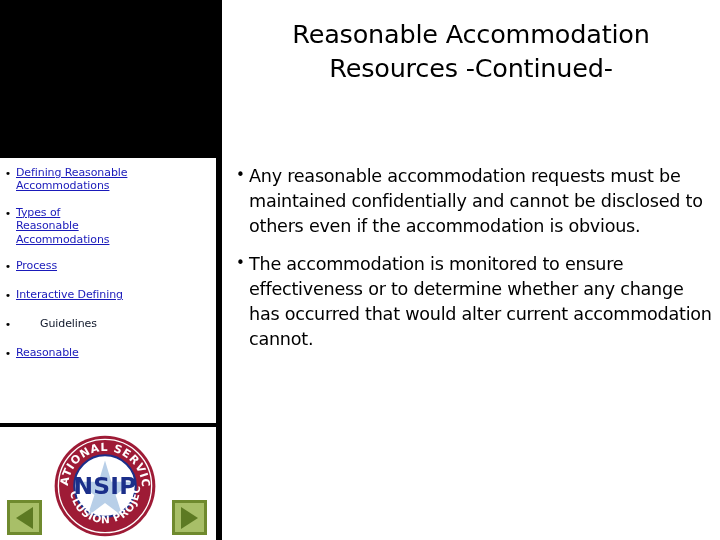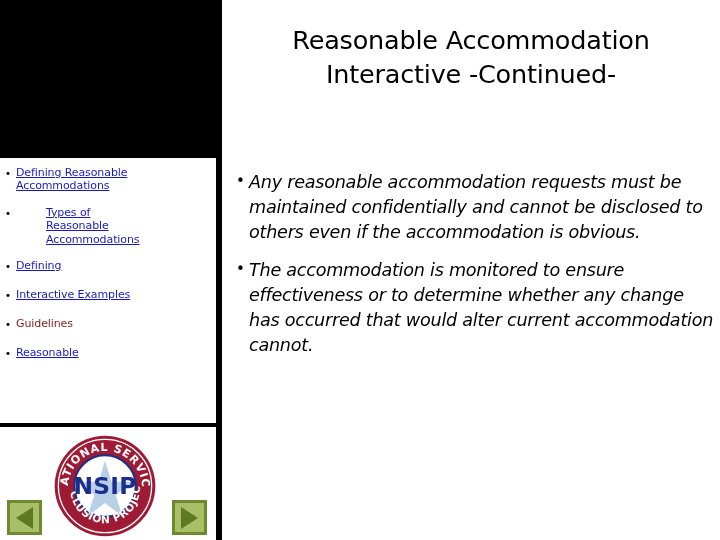--- a/index.html
+++ b/index.html
@@ -77,22 +77,23 @@
   .nav-label {
     flex: 1 1 auto;
     font-size: 11px;
     color: #1a1aba;
     text-decoration: underline;
     letter-spacing: -0.1px;
     word-spacing: 0px;
     padding-right: 14px;
   }
   .nav-label.current {
-    color: #7f1d1d;
+    color: #0f172a;
     text-decoration: none;
+    margin-left: 24px;
   }
 
   
   #sidebar-divider {
     position: absolute;
     left: 0; top: 423px;
     width: 216px;
     height: 4px;
     background: #000000;
   }
@@ -140,21 +141,21 @@
   }
   .tri-right {
     border-top: 11px solid transparent;
     border-bottom: 11px solid transparent;
     border-left: 17px solid #5d7a23;
   }
 
   
   #main {
     position: absolute;
-    left: 222px; top: 6px;
+    left: 222px; top: 0;
     width: 498px;
     height: 424px;
     background: #ffffff;
   }
 
   #slide-title {
     position: absolute;
     left: 6px;
     top: 18px;
     width: 486px;
@@ -184,48 +185,47 @@
     line-height: 1.48;
     color: #000000;
     text-align: center;
   }
   .body-text {
     flex: 1 1 auto;
     font-size: 17.6px;
     line-height: 1.42;
     color: #000000;
     letter-spacing: -0.25px;
-    font-style: italic;
   }
 </style>
 </head>
 <body>
 
 <div id="slide">
 
   <div id="sidebar">
 
     <div id="sidebar-header-block"></div>
 
     <div id="nav-list">
       <div class="nav-item">
         <span class="nav-bullet">•</span>
         <span class="nav-label">Defining Reasonable Accommodations</span>
       </div>
       <div class="nav-item">
         <span class="nav-bullet">•</span>
-        <span class="nav-label" style="max-width:92px;margin-left:30px;">Types of Reasonable Accommodations</span>
-      </div>
-      <div class="nav-item">
-        <span class="nav-bullet">•</span>
-        <span class="nav-label">Defining</span>
-      </div>
-      <div class="nav-item">
-        <span class="nav-bullet">•</span>
-        <span class="nav-label">Interactive Examples</span>
+        <span class="nav-label" style="max-width:92px;">Types of Reasonable Accommodations</span>
+      </div>
+      <div class="nav-item">
+        <span class="nav-bullet">•</span>
+        <span class="nav-label">Process</span>
+      </div>
+      <div class="nav-item">
+        <span class="nav-bullet">•</span>
+        <span class="nav-label">Interactive Defining</span>
       </div>
       <div class="nav-item">
         <span class="nav-bullet">•</span>
         <span class="nav-label current">Guidelines</span>
       </div>
       <div class="nav-item">
         <span class="nav-bullet">•</span>
         <span class="nav-label">Reasonable</span>
       </div>
     </div>
@@ -266,21 +266,21 @@
 
     </div>
   </div>
 
   <div id="sidebar-right-border"></div>
 
   <div id="main">
 
     <div id="slide-title">
       <div>Reasonable Accommodation</div>
-      <div>Interactive -Continued-</div>
+      <div>Resources -Continued-</div>
     </div>
 
     <div id="body-list">
       <div class="body-item">
         <span class="body-bullet">•</span>
         <span class="body-text">Any reasonable accommodation requests must be maintained confidentially and cannot be disclosed to others even if the accommodation is obvious.</span>
       </div>
       <div class="body-item">
         <span class="body-bullet">•</span>
         <span class="body-text">The accommodation is monitored to ensure effectiveness or to determine whether any change has occurred that would alter current accommodation cannot.</span>

